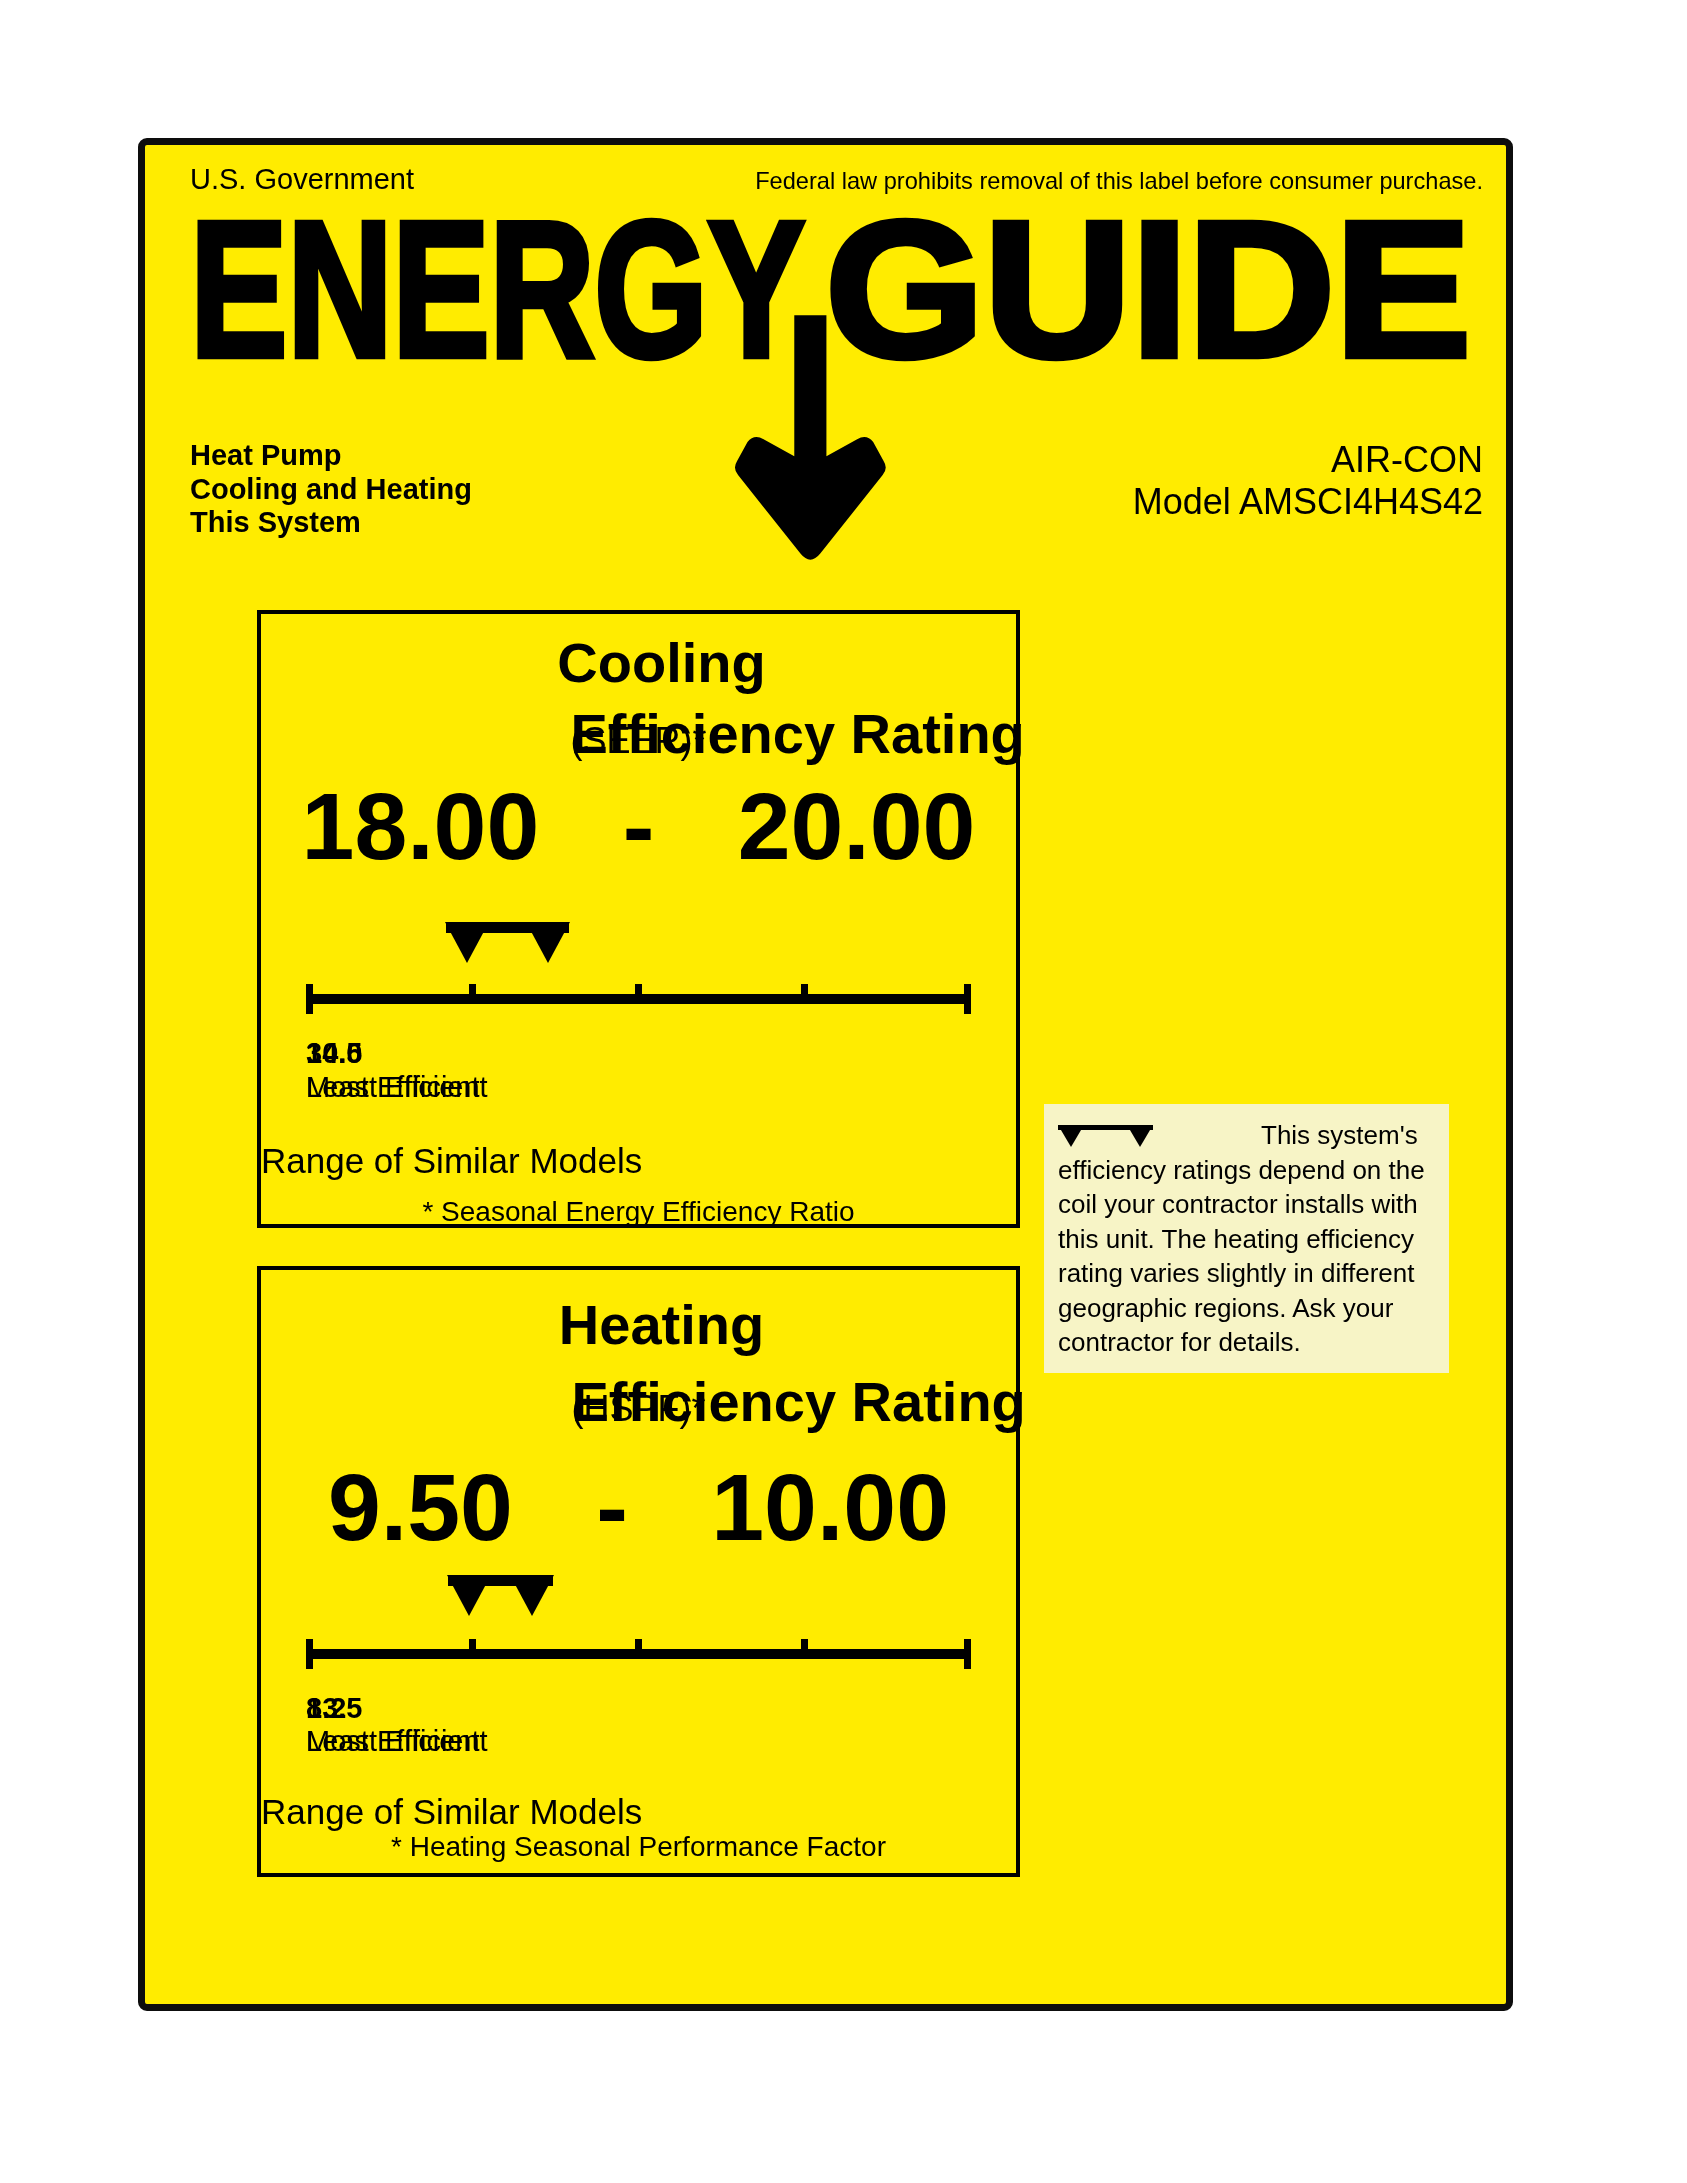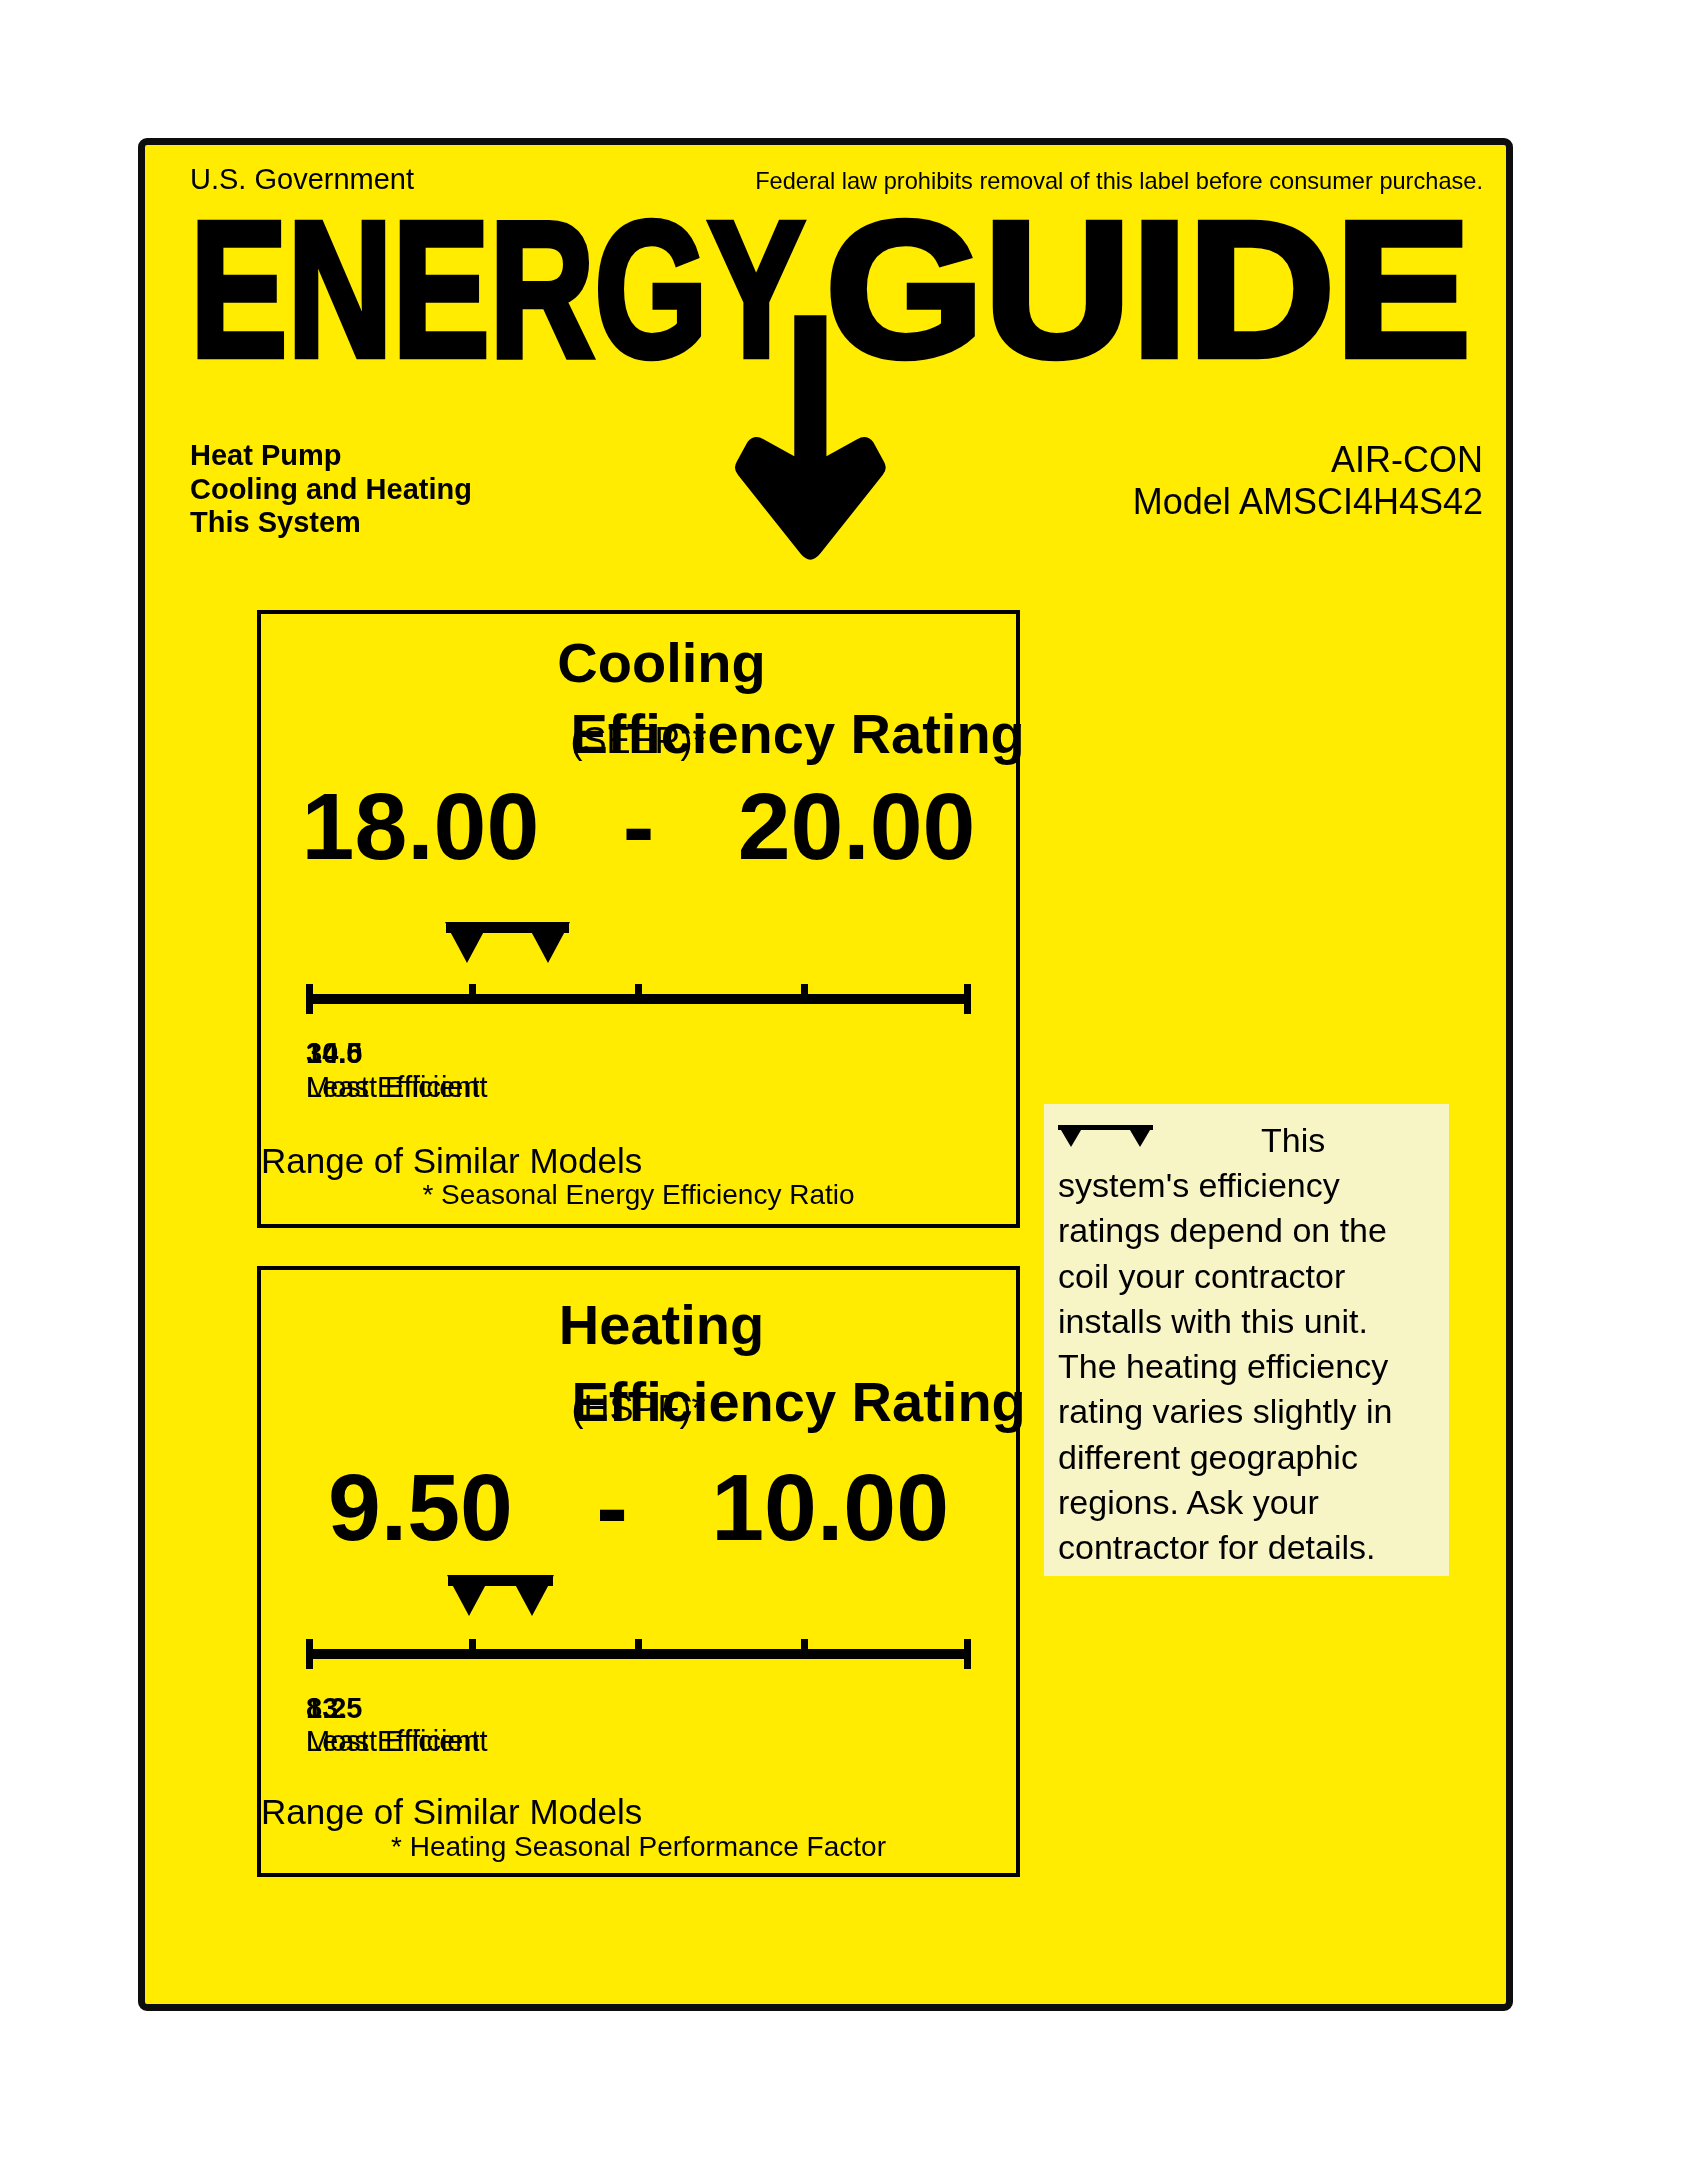--- a/index.html
+++ b/index.html
@@ -47,34 +47,34 @@
   .footnote{left:0;right:0;text-align:center;font-size:28px;line-height:1;}
   
   .box-cooling .box-title{top:21px;}
   .box-cooling .box-subtitle{top:92px;}
   .box-cooling .box-range{top:165px;}
   .box-cooling .marker-zone{top:308px;}
   .box-cooling .scale{top:370px;}
   .box-cooling .scale-nums{top:425px;}
   .box-cooling .scale-subs{top:459px;}
   .box-cooling .similar{top:529px;}
-  .box-cooling .footnote{top:567px;}
+  .box-cooling .footnote{top:584px;}
   
   .box-heating .box-title{top:27px;}
   .box-heating .box-subtitle{top:104px;}
   .box-heating .box-range{top:190px;}
   .box-heating .marker-zone{top:305px;}
   .box-heating .scale{top:369px;}
   .box-heating .scale-nums{top:424px;}
   .box-heating .scale-subs{top:457px;}
   .box-heating .similar{top:524px;}
   .box-heating .footnote{top:563px;text-align:center;}
   
   .note{position:absolute;left:899px;top:959px;width:405px;box-sizing:border-box;background:#F7F4C6;
-        padding:14px 14px 6px 14px;font-size:34px;line-height:1.33;}
+        padding:14px 14px 13px 14px;font-size:26px;line-height:1.33;}
   .note p{margin:0;}
   .note-icon-wrap{float:left;width:203px;height:29px;}
   .note-icon{position:relative;width:95px;height:23.6px;margin-top:6.6px;}
   .note-icon .nbar{position:absolute;left:0;right:0;top:0;height:5.7px;background:#000;}
   .note-icon .ntri{position:absolute;top:0;width:0;height:0;
       border-left:13.7px solid transparent;border-right:13.7px solid transparent;border-top:22px solid #000;}
   .note-icon .nt-l{left:0;}
   .note-icon .nt-r{right:0;}
 </style>
 </head>

